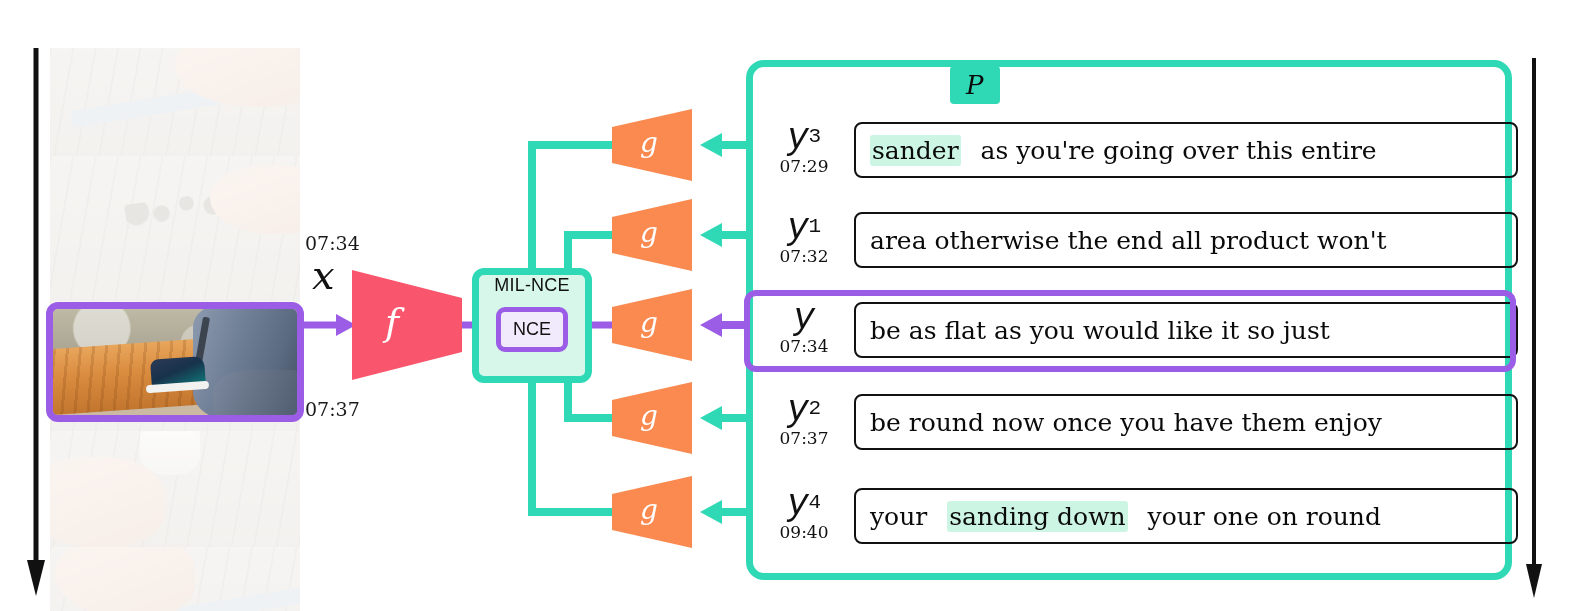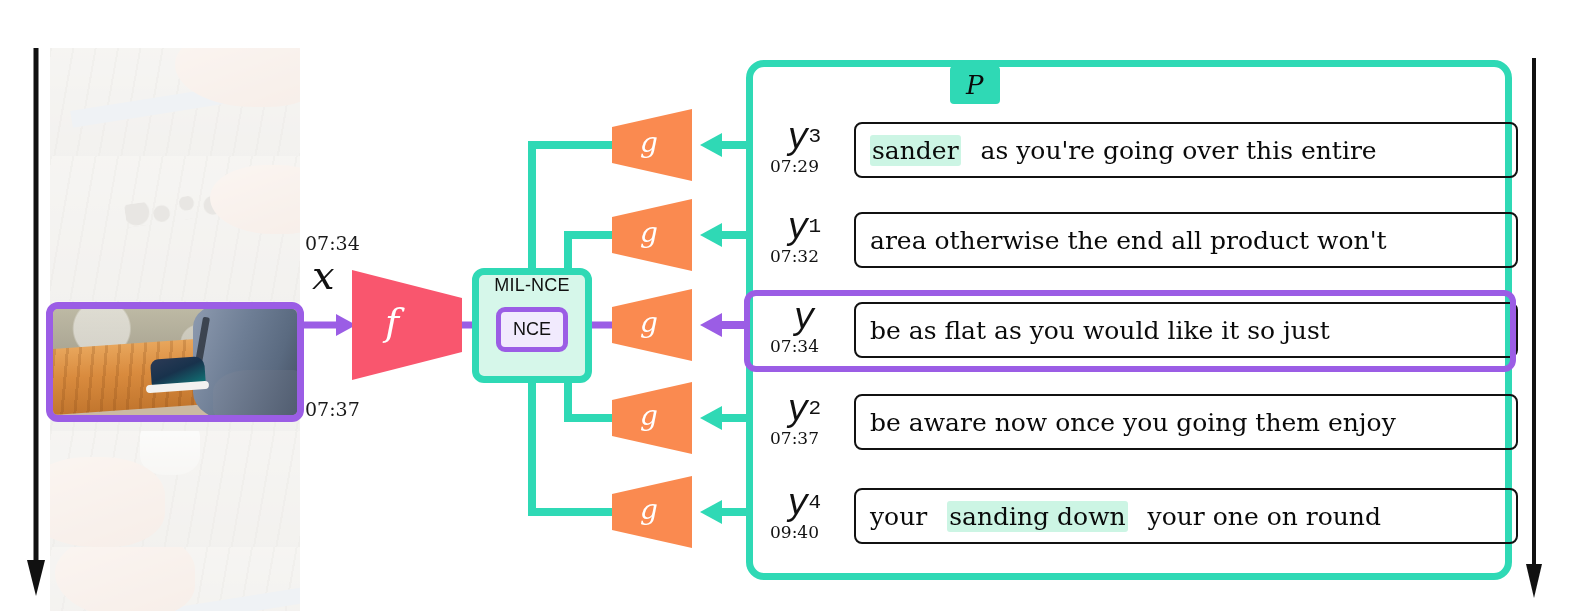--- a/index.html
+++ b/index.html
@@ -159,21 +159,21 @@
 
   
   .row{position:absolute;left:770px;width:748px;height:58px;}
   .ylabel{
     position:absolute;left:0;top:-4px;width:68px;text-align:center;
     font-family:Liberation Mono, monospace;
   }
   .ylabel .y{font-style:italic;font-size:36px;color:#111;}
   .ylabel .sup{font-size:21px;vertical-align:super;font-style:normal;color:#111;}
   .ytime{
-    position:absolute;left:0;top:34px;width:68px;
+    position:absolute;left:0;top:34px;width:68px;text-align:center;
     font-family:"DejaVu Serif", serif;font-size:17px;color:#111;
   }
   .caption{
     position:absolute;left:84px;top:0;width:664px;height:56px;
     border:2.5px solid #111;border-radius:8px;box-sizing:border-box;
     display:flex;align-items:center;padding:0 14px;
     font-family:"DejaVu Serif", serif;font-size:25px;color:#0a0a0a;white-space:pre;gap:12px;
   }
   .hl{background:#CCF5E4;border-radius:3px;padding:1px 2px;}
 
@@ -344,21 +344,21 @@
       <span>be as flat as you would like it so just</span>
     </div>
   </div>
 
   <div class="row" style="top:394px">
     <div class="ylabel">
       <span class="y">y</span><span class="sup">2</span>
     </div>
     <div class="ytime">07:37</div>
     <div class="caption">
-      <span>be aware now once you going them enjoy</span>
+      <span>be round now once you have them enjoy</span>
     </div>
   </div>
 
   <div class="row" style="top:488px">
     <div class="ylabel">
       <span class="y">y</span><span class="sup">4</span>
     </div>
     <div class="ytime">09:40</div>
     <div class="caption">
       <span>your </span><span class="hl">sanding down</span><span> your one on round</span>

